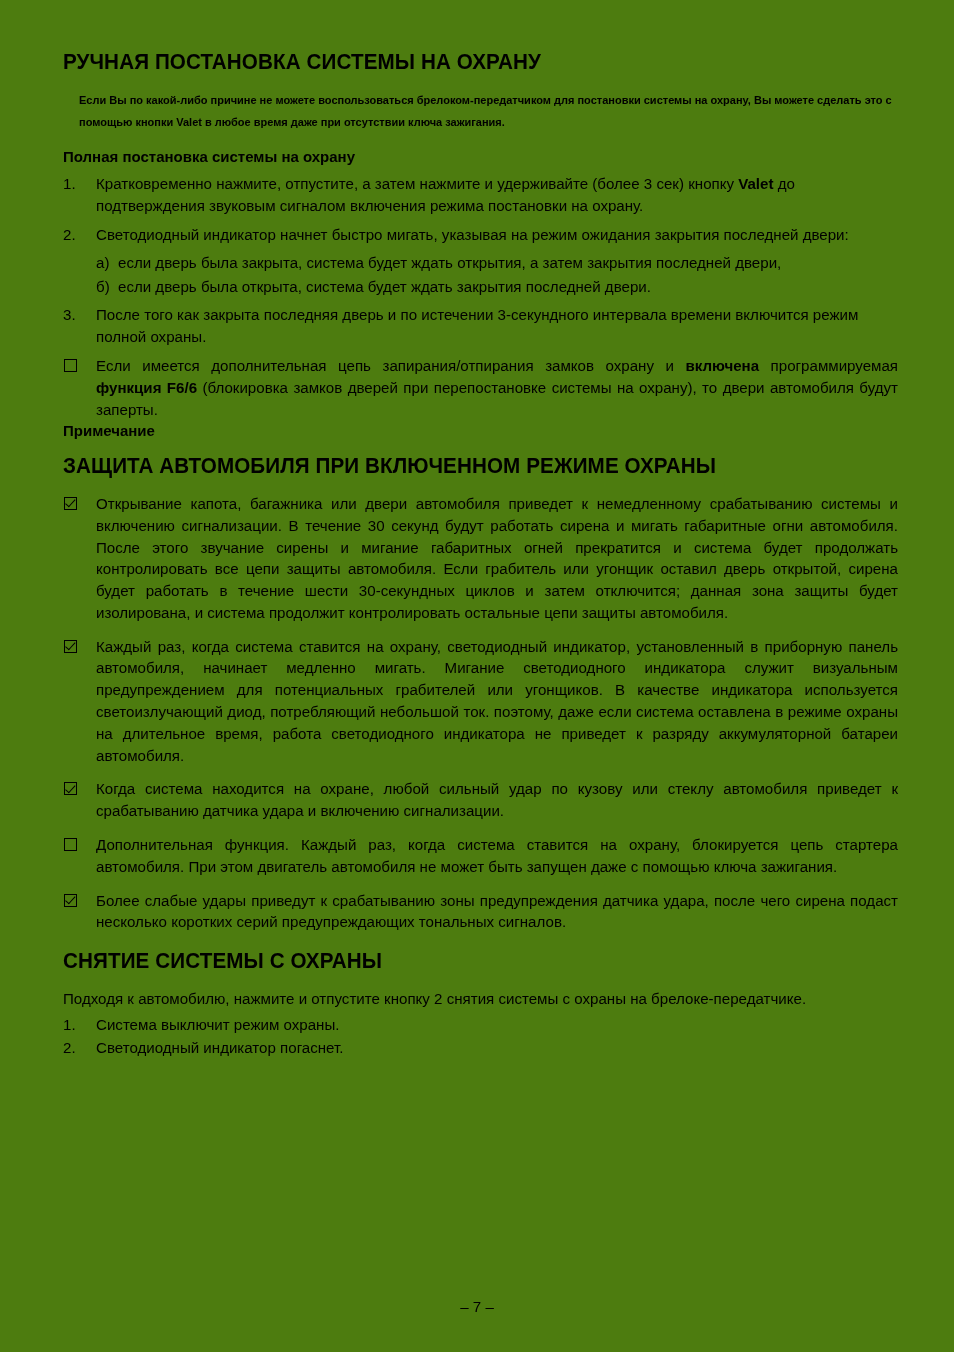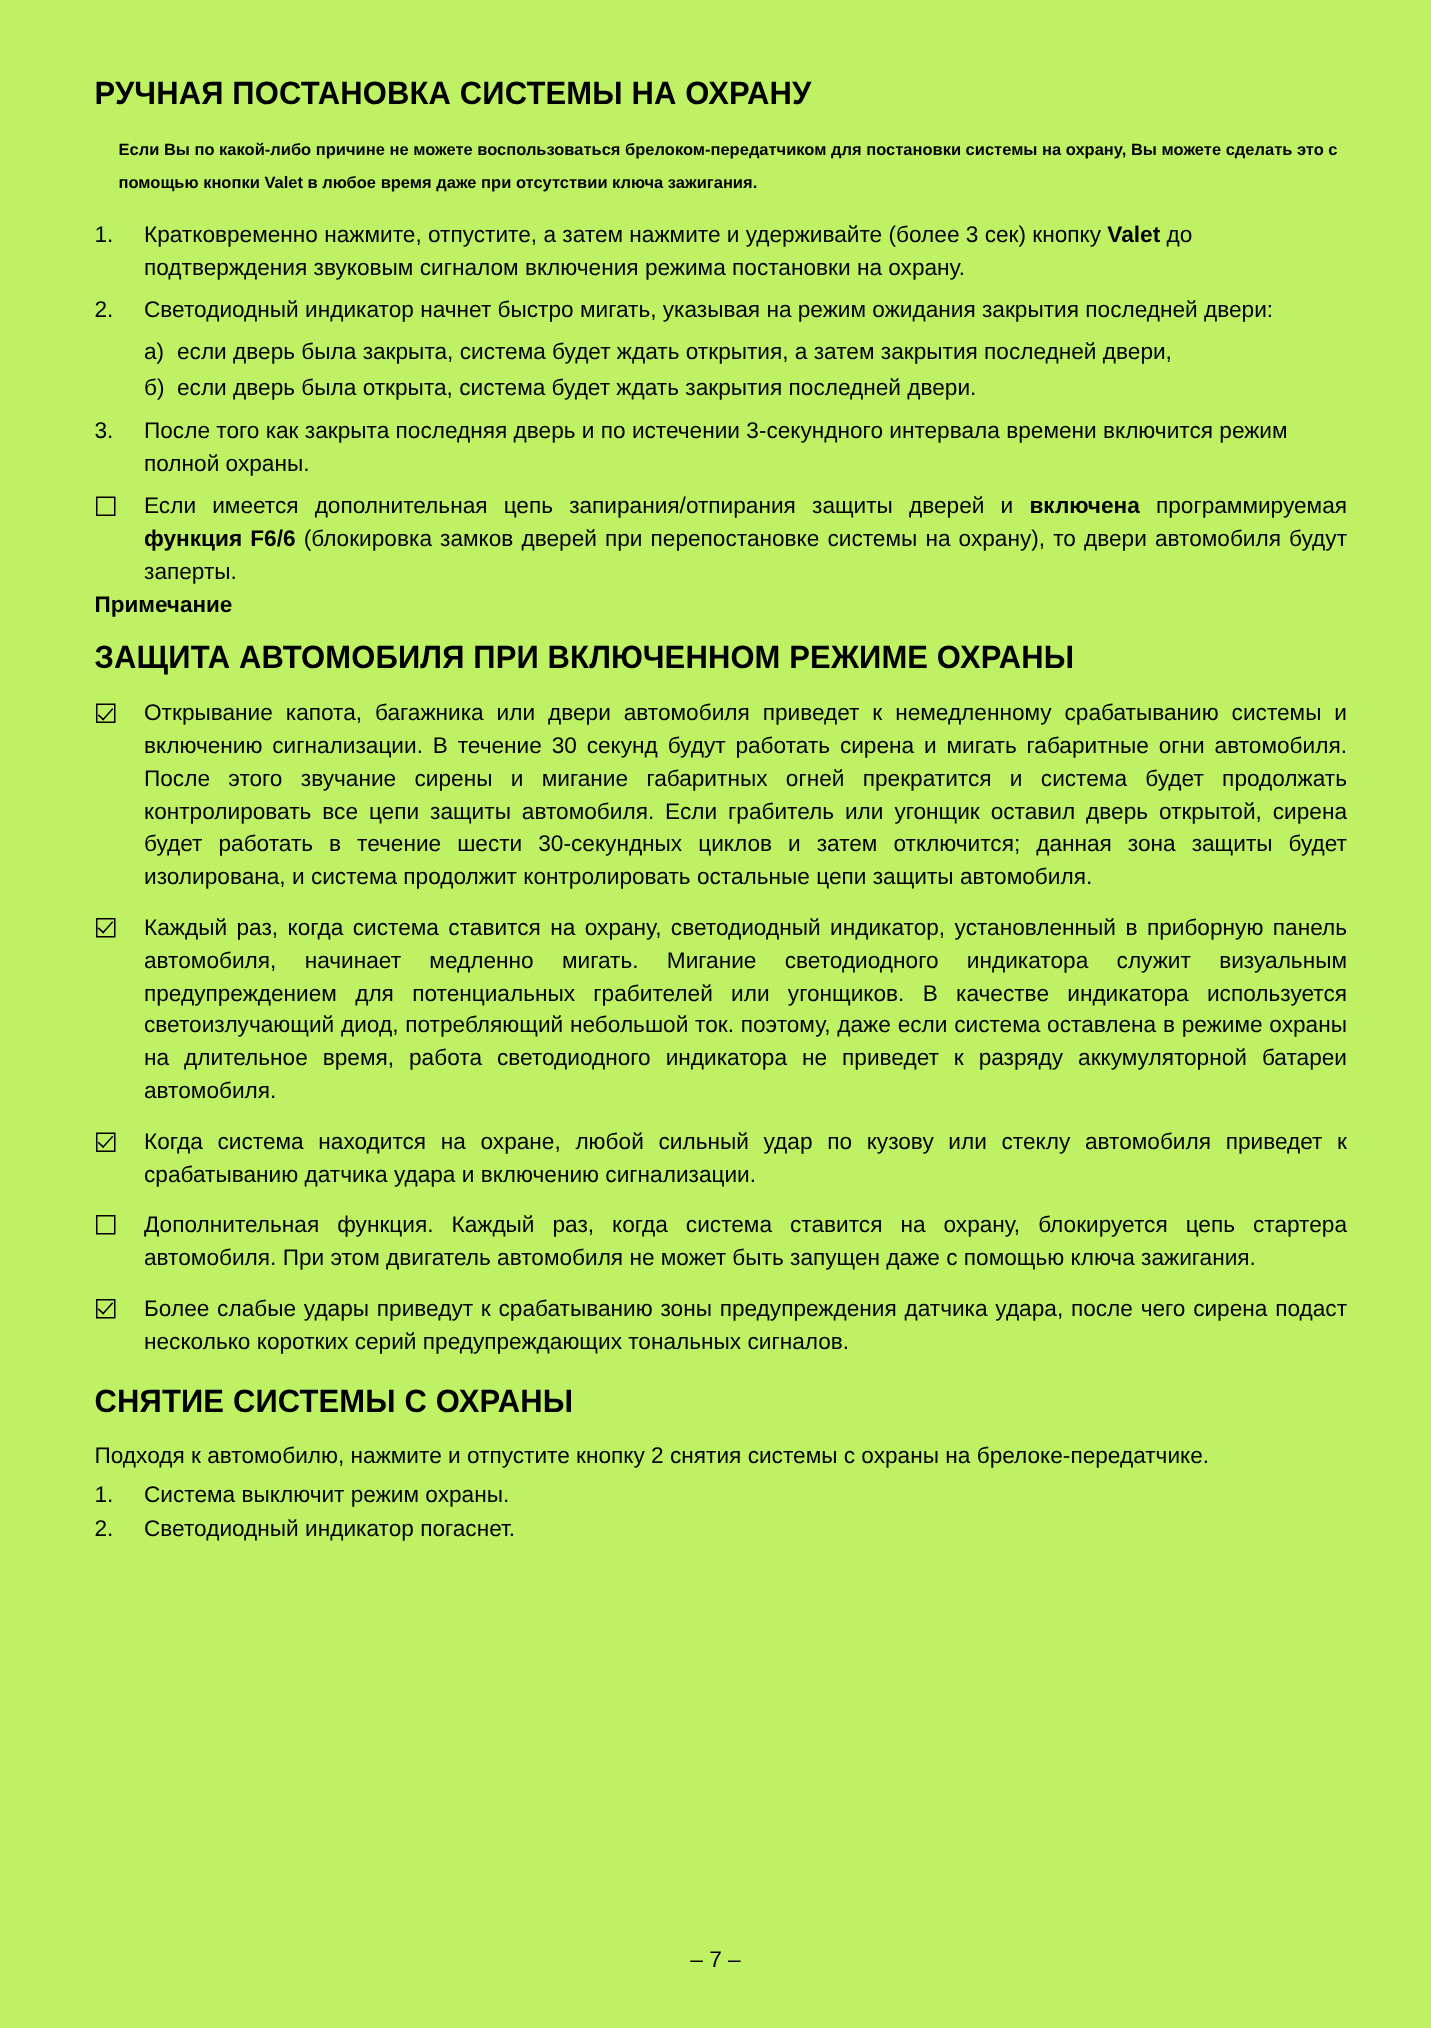--- a/index.html
+++ b/index.html
@@ -10,21 +10,21 @@
   }
   body {
     font-family: "Liberation Sans", sans-serif;
     color: #000000;
   }
   .page {
     position: relative;
     width: 954px;
     height: 1352px;
     margin: 0 auto;
-    background: #bef264;
+    background: #4d7c0f;
     box-sizing: border-box;
     padding: 50px 56px 0 63px;
     overflow: hidden;
   }
   .content {
     width: 835px;
   }
 
   
   h1.section-heading {
@@ -202,20 +202,21 @@
 </head>
 <body>
 
 <div class="page">
   <div class="content">
 
     <h1 class="section-heading">РУЧНАЯ ПОСТАНОВКА СИСТЕМЫ НА ОХРАНУ</h1>
 
     <p class="lead-bold"><span>Если Вы по какой-либо причине не можете воспользоваться брелоком-передатчиком для постановки системы на охрану, Вы можете сделать это с помощью кнопки </span><span>Valet</span><span> в любое время даже при отсутствии ключа зажигания.</span></p>
 
+    <h2 class="sub-heading">Полная постановка системы на охрану</h2>
 
     <ol class="num-list">
       <li>
         <span class="marker">1.</span><span>Кратковременно нажмите, отпустите, а затем нажмите и удерживайте (более 3 сек) кнопку </span><b>Valet</b><span> до подтверждения звуковым сигналом включения режима постановки на охрану.</span>
       </li>
       <li>
         <span class="marker">2.</span><span>Светодиодный индикатор начнет быстро мигать, указывая на режим ожидания закрытия последней двери:</span>
       </li>
     </ol>
 
@@ -228,21 +229,21 @@
       </li>
     </ul>
 
     <ol class="num-list">
       <li>
         <span class="marker">3.</span><span>После того как закрыта последняя дверь и по истечении 3-секундного интервала времени включится режим полной охраны.</span>
       </li>
     </ol>
 
     <div class="check-item-inline">
-      <span class="cbox"></span><span>Если имеется дополнительная цепь запирания/отпирания защиты дверей и </span><b>включена</b><span> программируемая </span><b>функция F6/6</b><span> (блокировка замков дверей при перепостановке системы на охрану), то двери автомобиля будут заперты.</span>
+      <span class="cbox"></span><span>Если имеется дополнительная цепь запирания/отпирания замков охрану и </span><b>включена</b><span> программируемая </span><b>функция F6/6</b><span> (блокировка замков дверей при перепостановке системы на охрану), то двери автомобиля будут заперты.</span>
     </div>
 
 
     <div class="note-block">
       <h2 class="sub-heading">Примечание</h2>
     </div>
 
     <h1 class="section-heading heading-gap-top">ЗАЩИТА АВТОМОБИЛЯ ПРИ ВКЛЮЧЕННОМ РЕЖИМЕ ОХРАНЫ</h1>
 
     <ul class="check-list">

